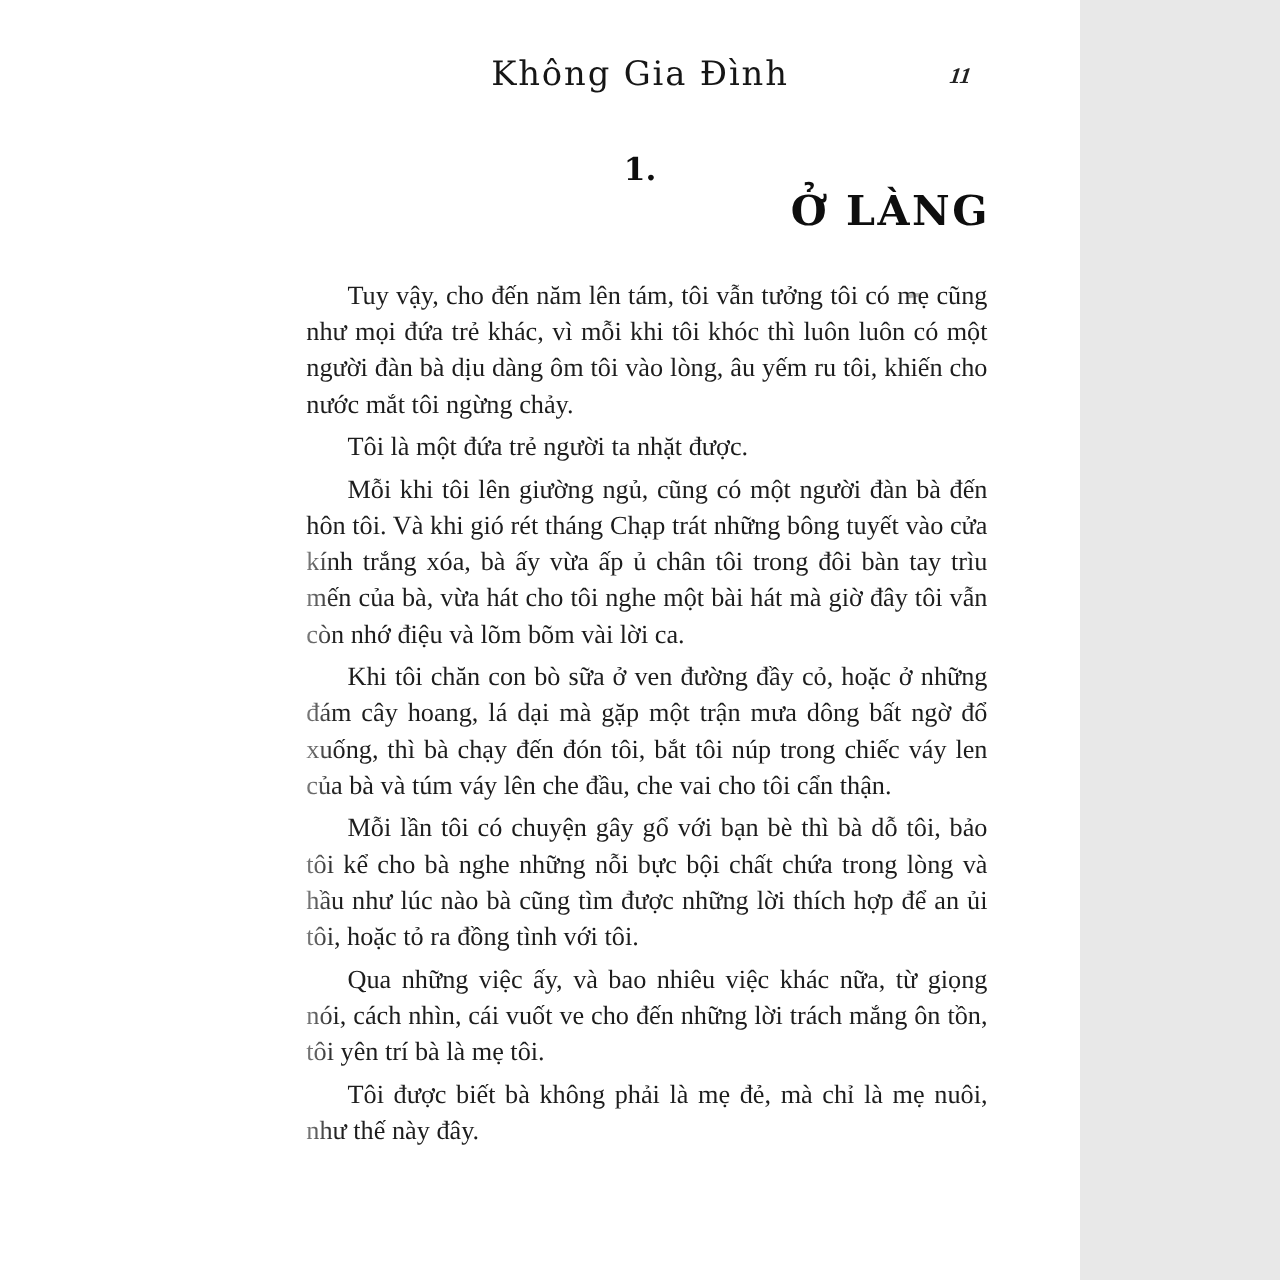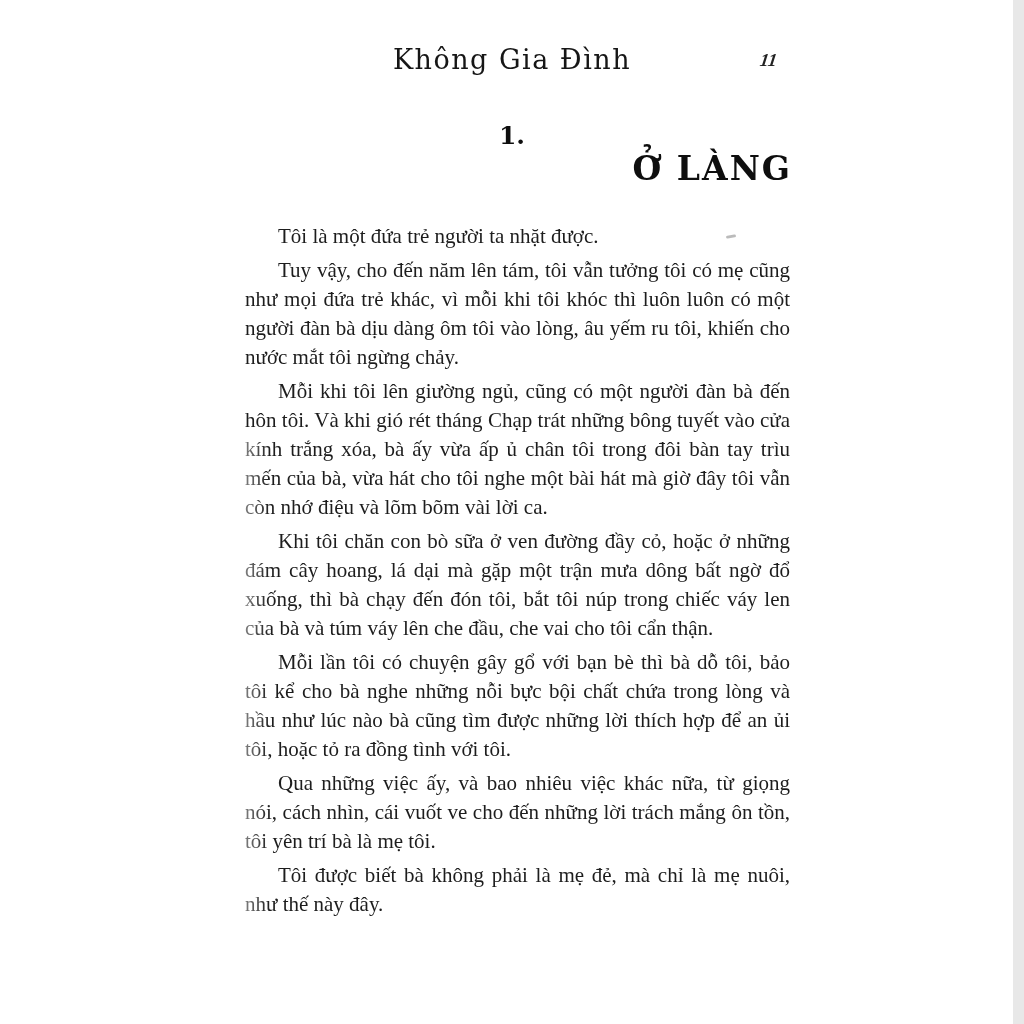--- a/index.html
+++ b/index.html
@@ -2,21 +2,21 @@
 <html><head>
 <meta charset="utf-8">
 <style>
   html, body {
     margin: 0;
     padding: 0;
     background: #e8e8e8;
   }
   .page {
     position: relative;
-    width: 1013px;
+    width: 864px;
     height: 1024px;
     background: #ffffff;
     overflow: hidden;
     font-family: "Liberation Serif", "DejaVu Serif", serif;
     color: #1d1d1d;
   }
   .running-head {
     position: absolute;
     top: 44px;
     left: 232px;
@@ -105,22 +105,22 @@
 
   <div class="running-head">Không Gia Đình</div>
 
   <div class="page-number">11</div>
 
   <div class="chapter-number">1.</div>
 
   <div class="chapter-title">Ở LÀNG</div>
 
   <div class="body-text">
+    <p>Tuy vậy, cho đến năm lên tám, tôi vẫn tưởng tôi có mẹ cũng như mọi đứa trẻ khác, vì mỗi khi tôi khóc thì luôn luôn có một người đàn bà dịu dàng ôm tôi vào lòng, âu yếm ru tôi, khiến cho nước mắt tôi ngừng chảy.</p>
     <p>Tôi là một đứa trẻ người ta nhặt được.</p>
-    <p>Tuy vậy, cho đến năm lên tám, tôi vẫn tưởng tôi có mẹ cũng như mọi đứa trẻ khác, vì mỗi khi tôi khóc thì luôn luôn có một người đàn bà dịu dàng ôm tôi vào lòng, âu yếm ru tôi, khiến cho nước mắt tôi ngừng chảy.</p>
     <p>Mỗi khi tôi lên giường ngủ, cũng có một người đàn bà đến hôn tôi. Và khi gió rét tháng Chạp trát những bông tuyết vào cửa kính trắng xóa, bà ấy vừa ấp ủ chân tôi trong đôi bàn tay trìu mến của bà, vừa hát cho tôi nghe một bài hát mà giờ đây tôi vẫn còn nhớ điệu và lõm bõm vài lời ca.</p>
     <p>Khi tôi chăn con bò sữa ở ven đường đầy cỏ, hoặc ở những đám cây hoang, lá dại mà gặp một trận mưa dông bất ngờ đổ xuống, thì bà chạy đến đón tôi, bắt tôi núp trong chiếc váy len của bà và túm váy lên che đầu, che vai cho tôi cẩn thận.</p>
     <p>Mỗi lần tôi có chuyện gây gổ với bạn bè thì bà dỗ tôi, bảo tôi kể cho bà nghe những nỗi bực bội chất chứa trong lòng và hầu như lúc nào bà cũng tìm được những lời thích hợp để an ủi tôi, hoặc tỏ ra đồng tình với tôi.</p>
     <p>Qua những việc ấy, và bao nhiêu việc khác nữa, từ giọng nói, cách nhìn, cái vuốt ve cho đến những lời trách mắng ôn tồn, tôi yên trí bà là mẹ tôi.</p>
     <p>Tôi được biết bà không phải là mẹ đẻ, mà chỉ là mẹ nuôi, như thế này đây.</p>
   </div>
 
   <div class="scan-smudge"></div>
   <div class="left-edge-fade"></div>
 

